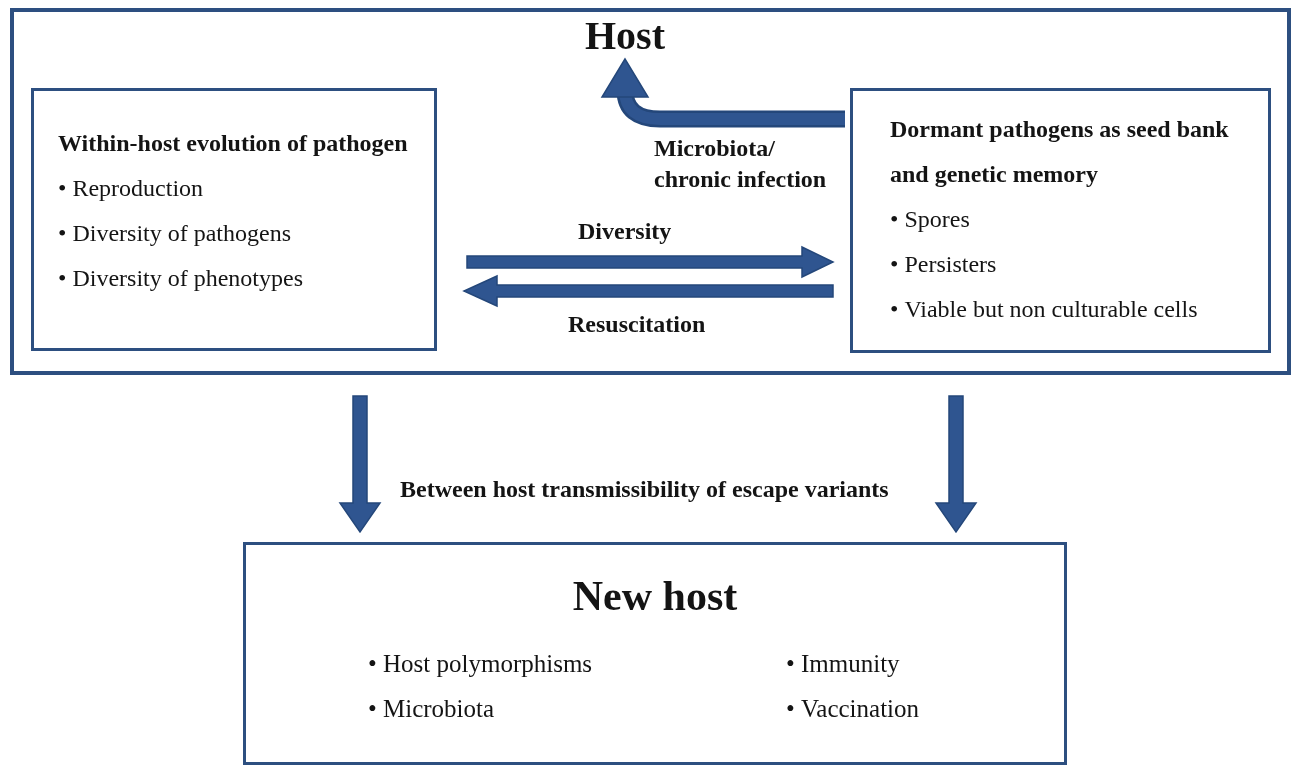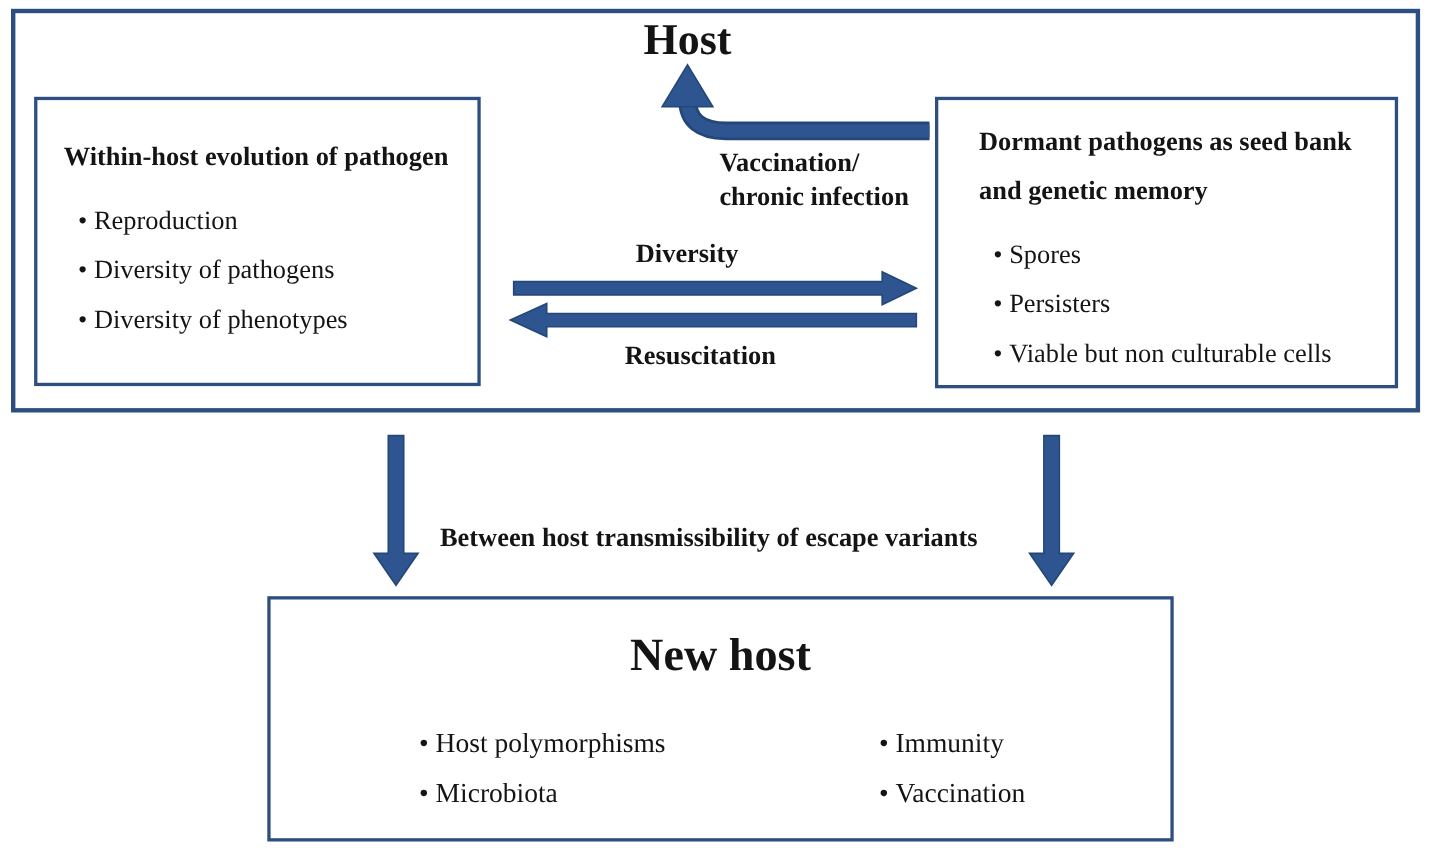--- a/index.html
+++ b/index.html
@@ -28,21 +28,21 @@
   .host-title{
     left:545px;top:12px;width:160px;
     text-align:center;font-size:40px;font-weight:bold;line-height:48px;
     white-space:nowrap;
   }
   .box-heading{
     font-size:24px;font-weight:bold;line-height:45px;height:45px;white-space:nowrap;
   }
   .left-box .inner{padding:30px 0 0 24px;}
   .right-box .inner{padding:16px 0 0 37px;}
-  ul.bullets{margin:13px;padding:0;list-style:none;}
+  ul.bullets{margin:0;padding:0;list-style:none;}
   ul.bullets li{
     font-size:24px;line-height:45px;height:45px;white-space:nowrap;
   }
   ul.bullets li::before{content:"\2022\00a0 ";}
 
   .mid-label{
     position:absolute;font-size:24px;font-weight:bold;line-height:31px;white-space:nowrap;
   }
   .lbl-reinfection{left:654px;top:133px;}
   .lbl-dormancy{left:578px;top:216px;}
@@ -89,21 +89,21 @@
       <div class="box-heading">and genetic memory</div>
       <ul class="bullets">
         <li>Spores</li>
         <li>Persisters</li>
         <li>Viable but non culturable cells</li>
       </ul>
     </div>
   </div>
 
   <div class="mid-label lbl-reinfection">
-    <div>Vaccination/</div>
+    <div>Microbiota/</div>
     <div>chronic infection</div>
   </div>
   <div class="mid-label lbl-dormancy">Diversity</div>
   <div class="mid-label lbl-resuscitation">Resuscitation</div>
 
   <div class="mid-label lbl-transmission">Between host transmissibility of escape variants</div>
 
   <div class="box new-host-box">
     <div class="nh-title">New host</div>
     <div class="nh-col nh-col-left">

